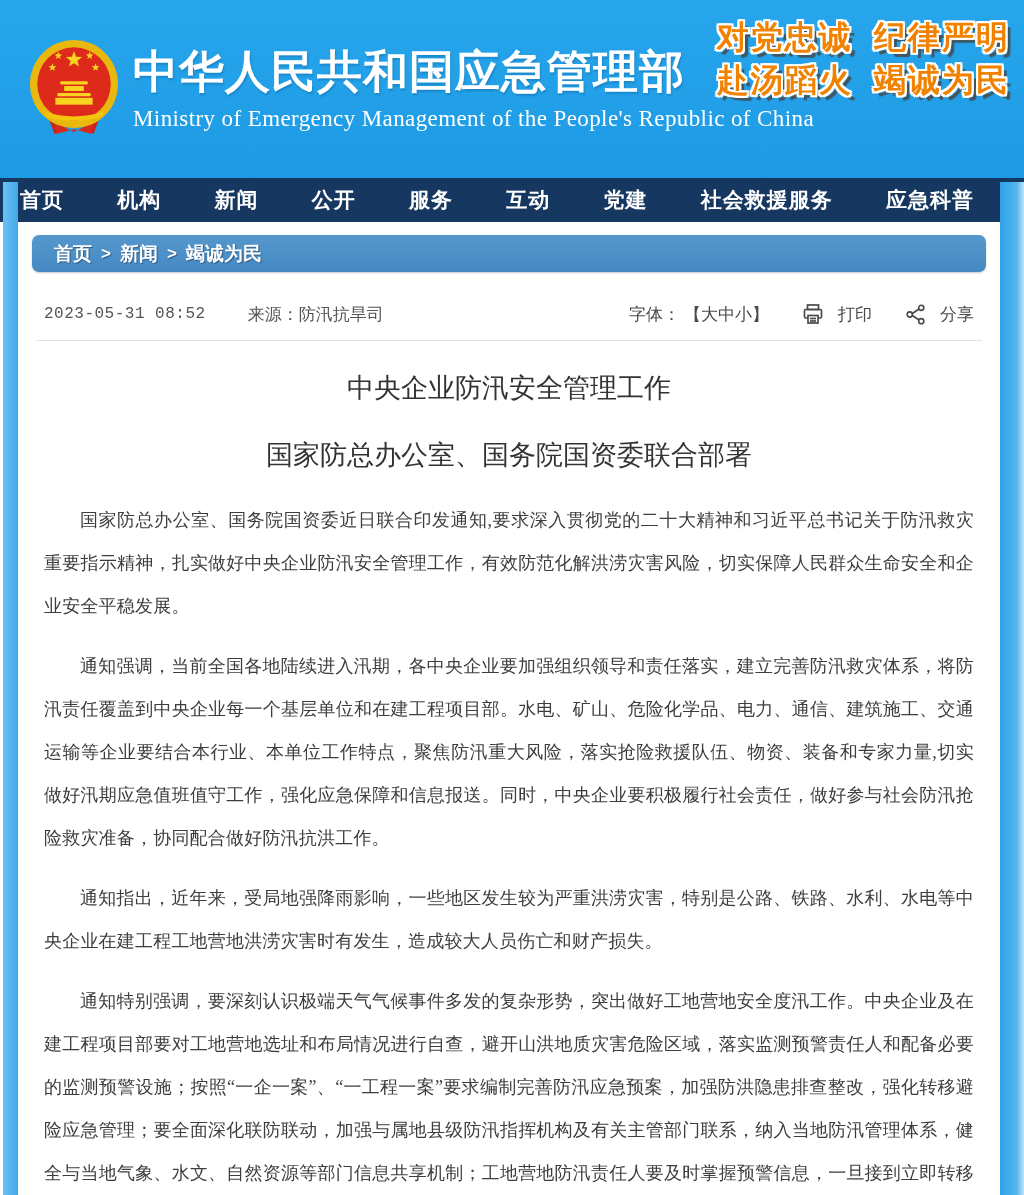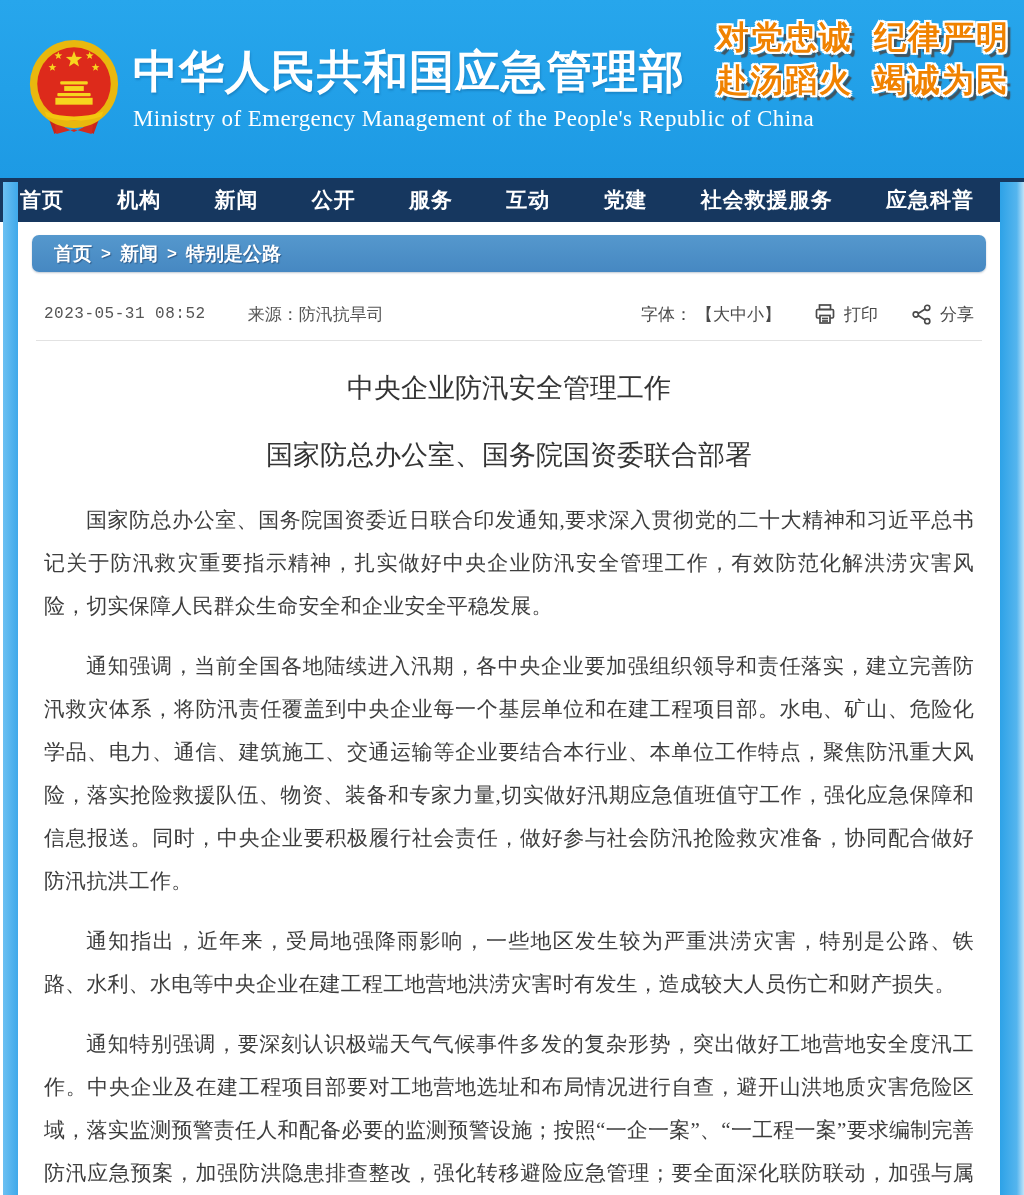--- a/index.html
+++ b/index.html
@@ -65,30 +65,30 @@
   .breadcrumb .sep { margin:0 9px; font-size:17px; }
   
   .meta-row {
     display:flex; align-items:center; margin-top:30px; padding:0 12px;
     color:#555; font-size:17px;
   }
   .meta-date { letter-spacing:.5px; font-family:"Liberation Mono", monospace; font-size:16px; }
   .meta-source { margin-left:42px;text-align:center; }
   .meta-right { margin-left:auto; display:flex; align-items:center; gap:10px; color:#4a4a4a; }
   .font-switch { cursor:pointer;text-align:center; }
-  .tool { display:flex; align-items:center; gap:7px; cursor:pointer; margin-left:22px;justify-content:flex-end; }
+  .tool { display:flex; align-items:center; gap:13px; cursor:pointer; margin-left:22px;justify-content:flex-end; }
   .tool svg { display:block; }
   .rule { border:none; border-top:1px solid #e2e2e2; margin:14px 4px 0 4px; }
   
   .article { padding:0 12px; color:#3d3d3d; font-family:"Liberation Serif", serif; }
   .art-title { text-align:center; font-size:27px; font-weight:500; color:#333; line-height:1.3; }
   .art-title.l1 { margin-top:32px; }
   .art-title.l2 { margin-top:30px; }
   .article p {
-    font-size:21px; line-height:43px; text-align:justify;
+    font-size:18px; line-height:43px; text-align:justify;
     text-indent:2em; margin-top:17px; letter-spacing:.2px;
   }
   .article p:first-of-type { margin-top:26px; }
 </style>
 </head>
 <body>
 
 <header class="site-header">
   <svg class="emblem" viewBox="0 0 100 104">
     <defs>
@@ -135,21 +135,21 @@
 <div class="band band-left"></div>
 <div class="band band-right"></div>
 
 <main class="content">
 
   <div class="breadcrumb">
     <span class="crumb">首页</span>
     <span class="sep">&gt;</span>
     <span class="crumb">新闻</span>
     <span class="sep">&gt;</span>
-    <span class="crumb">特别是公路</span>
+    <span class="crumb">竭诚为民</span>
   </div>
 
   <div class="meta-row">
     <span class="meta-date">2023-05-31 08:52</span>
     <span class="meta-source">来源：防汛抗旱司</span>
     <div class="meta-right">
       <span>字体：</span>
       <span class="font-switch" style="margin-left:-6px;">【大中小】</span>
       <span class="tool">
         <svg width="24" height="24" viewBox="0 0 24 24">

